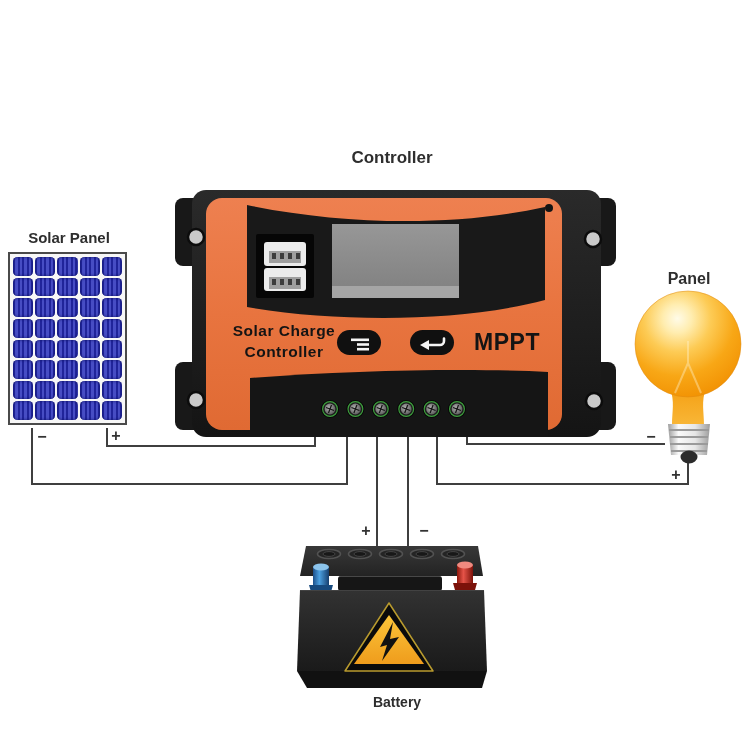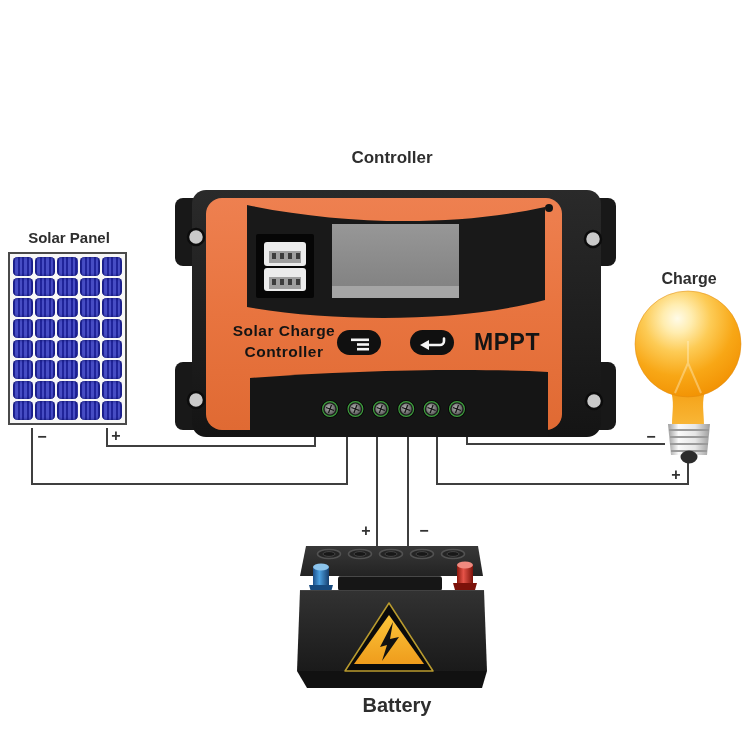--- a/index.html
+++ b/index.html
@@ -22,22 +22,22 @@
       <path d="M32 428 V484 H347 V437"></path>
       <path d="M377 436 V552"></path>
       <path d="M408 436 V552"></path>
       <path d="M467 436 V444 H665"></path>
       <path d="M437 436 V484 H688 V461"></path>
     </g>
   </svg>
 
   <div class="lbl" style="left:392px;top:148px;font-size:17px">Controller</div>
   <div class="lbl" style="left:69px;top:229px;font-size:15px">Solar Panel</div>
-  <div class="lbl" style="left:689px;top:270px;font-size:16px">Charge</div>
-  <div class="lbl" style="left:397px;top:694px;font-size:20px">Battery</div>
+  <div class="lbl" style="left:689px;top:270px;font-size:16px">Panel</div>
+  <div class="lbl" style="left:397px;top:694px;font-size:14px">Battery</div>
 
   <span class="pol" style="left:42px;top:428px">−</span>
   <span class="pol" style="left:116px;top:427px">+</span>
   <span class="pol" style="left:366px;top:522px">+</span>
   <span class="pol" style="left:424px;top:522px">−</span>
   <span class="pol" style="left:651px;top:428px">−</span>
   <span class="pol" style="left:676px;top:466px">+</span>
 
   <div id="solar-panel">
     <div id="solar-cells">

